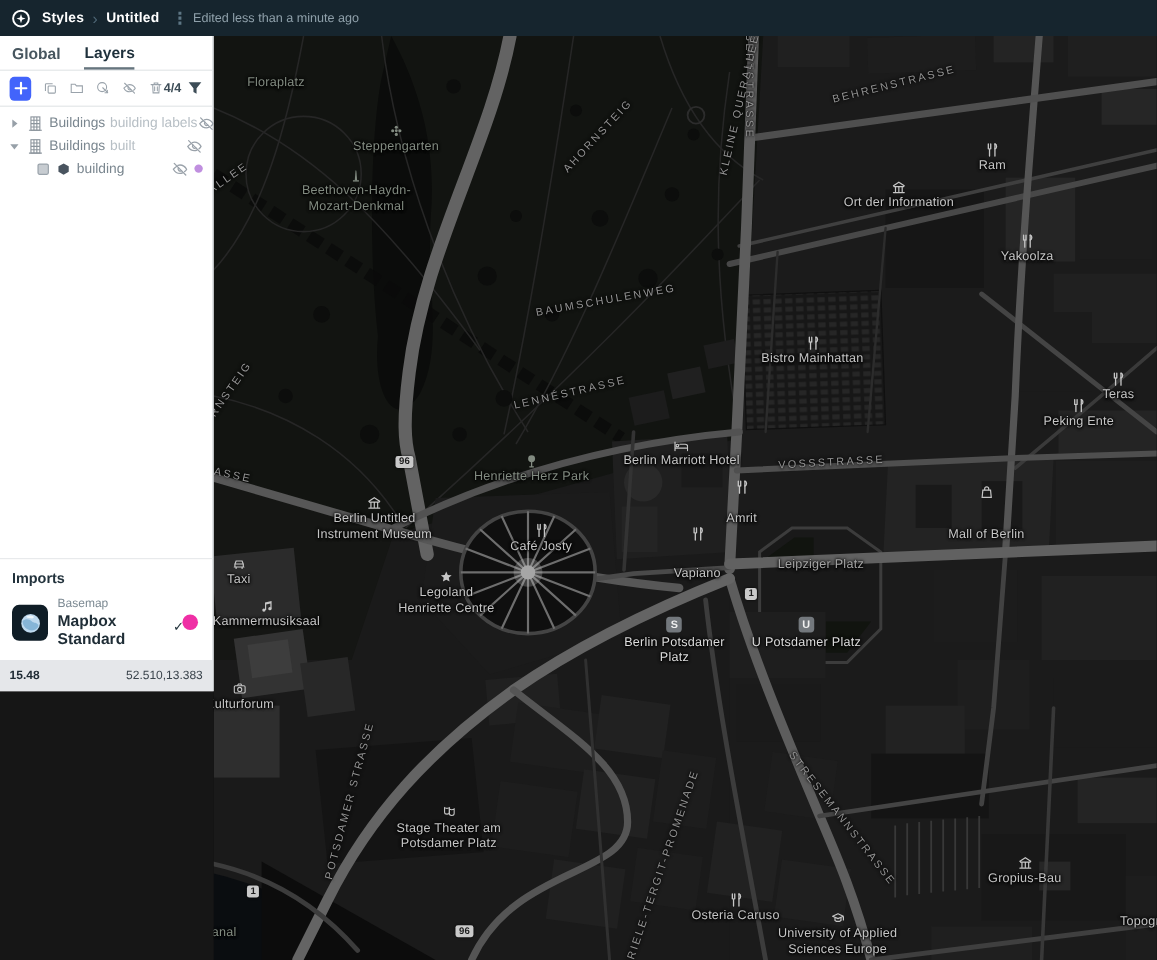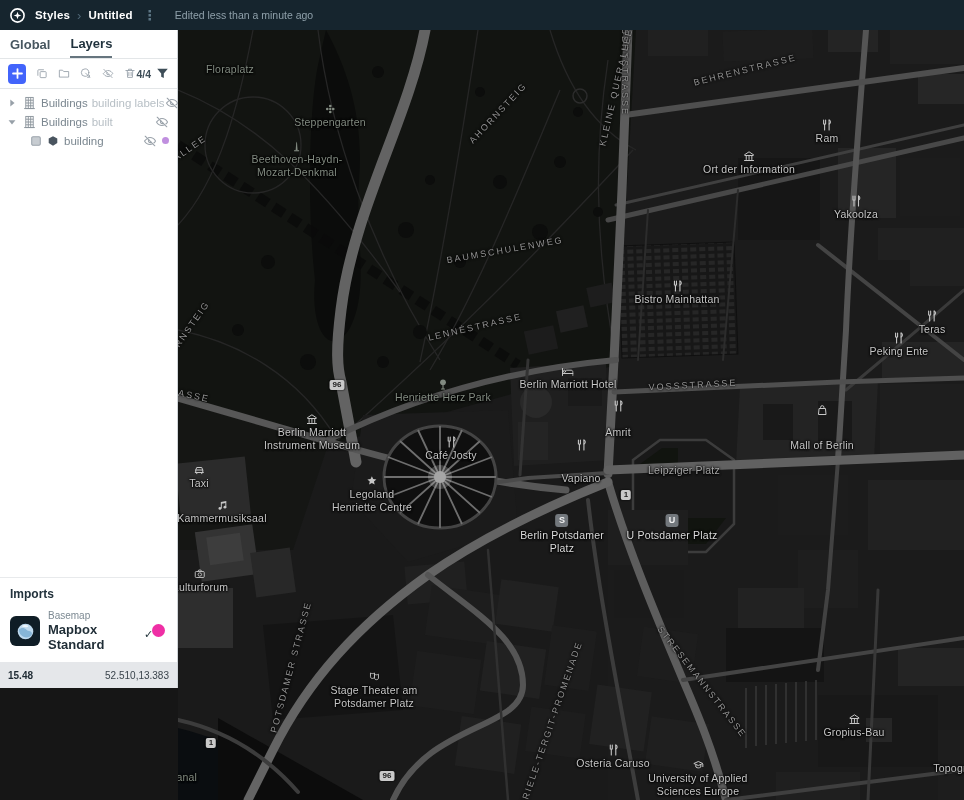--- a/index.html
+++ b/index.html
@@ -7,24 +7,24 @@
     font-family:"Liberation Sans","DejaVu Sans",sans-serif; }
 
   
   #topbar { position:absolute; left:0; top:0; width:964px; height:30px;
     background:#16252e; display:flex; align-items:center; z-index:30; }
   #topbar .logo { width:17px; height:17px; margin-left:9px; }
   #topbar .brand { color:#fff; font-size:11.5px; font-weight:bold; margin-left:9px; letter-spacing:.2px; }
   #topbar .chev { color:#4e6675; font-size:13px; margin:0 7px; }
   #topbar .title { color:#fff; font-size:11.5px; font-weight:bold; letter-spacing:.2px; }
   #topbar .kebab { color:#5d7684; font-size:14px; font-weight:bold; margin-left:10px; cursor:pointer; line-height:1; }
-  #topbar .edited { color:#8fa0aa; font-size:10.5px; margin-left:18px; }
+  #topbar .edited { color:#8fa0aa; font-size:10.5px; margin-left:4px; }
 
   
-  #sidebar { position:absolute; left:0; top:30px; width:178px; height:658px;
+  #sidebar { position:absolute; left:0; top:30px; width:178px; height:546px;
     background:#fff; z-index:20; display:flex; flex-direction:column;
     border-right:1px solid #cfd4d8; }
   .tabs { display:flex; align-items:stretch; height:29px; border-bottom:1px solid #e3e6e8; padding-left:10px; }
   .tab { font-size:13px; display:flex; align-items:center; margin-right:20px; cursor:pointer; color:#47565f; font-weight:bold; }
   .tab.active { color:#1f313c; border-bottom:2px solid #66757e; }
   .toolbar { display:flex; align-items:center; height:30px; border-bottom:1px solid #e3e6e8; padding:0 8px; }
   .addbtn { width:23px; height:20px; background:#4264fb; border:none; border-radius:4px;
     display:flex; align-items:center; justify-content:center; cursor:pointer; }
   .tbicon { width:15px; height:15px; color:#9aa3ab; margin-left:10px; cursor:pointer; }
   .tbright { margin-left:auto; display:flex; align-items:center; }
@@ -600,21 +600,21 @@
       <div class="poi " style="left: 22px; top: 538px;">
         <svg class="picon">
           <use href="#i-camera"></use>
         </svg>
         <div>Kulturforum</div>
       </div>
       <div class="poi " style="left: 134px; top: 383px;">
         <svg class="picon">
           <use href="#i-museum"></use>
         </svg>
-        <div>Berlin Marriott</div>
+        <div>Berlin Untitled</div>
         <div>Instrument Museum</div>
       </div>
       <div class="poi " style="left: 196px; top: 641px;">
         <svg class="picon">
           <use href="#i-theater"></use>
         </svg>
         <div>Stage Theater am</div>
         <div>Potsdamer Platz</div>
       </div>
       <div class="poi " style="left: 435px; top: 714px;">

